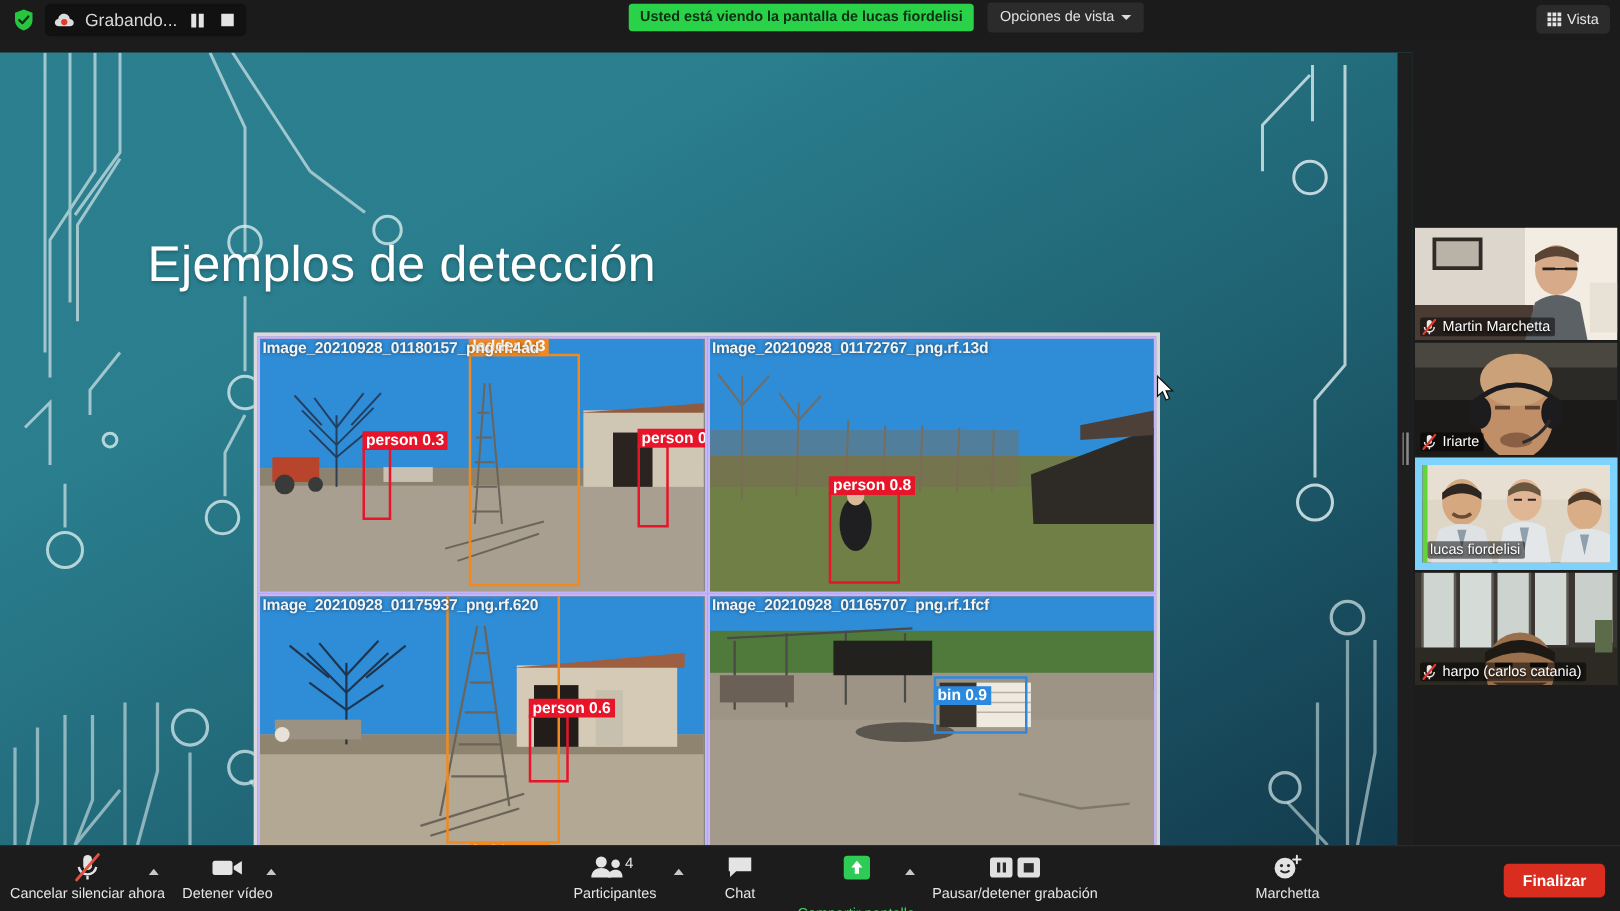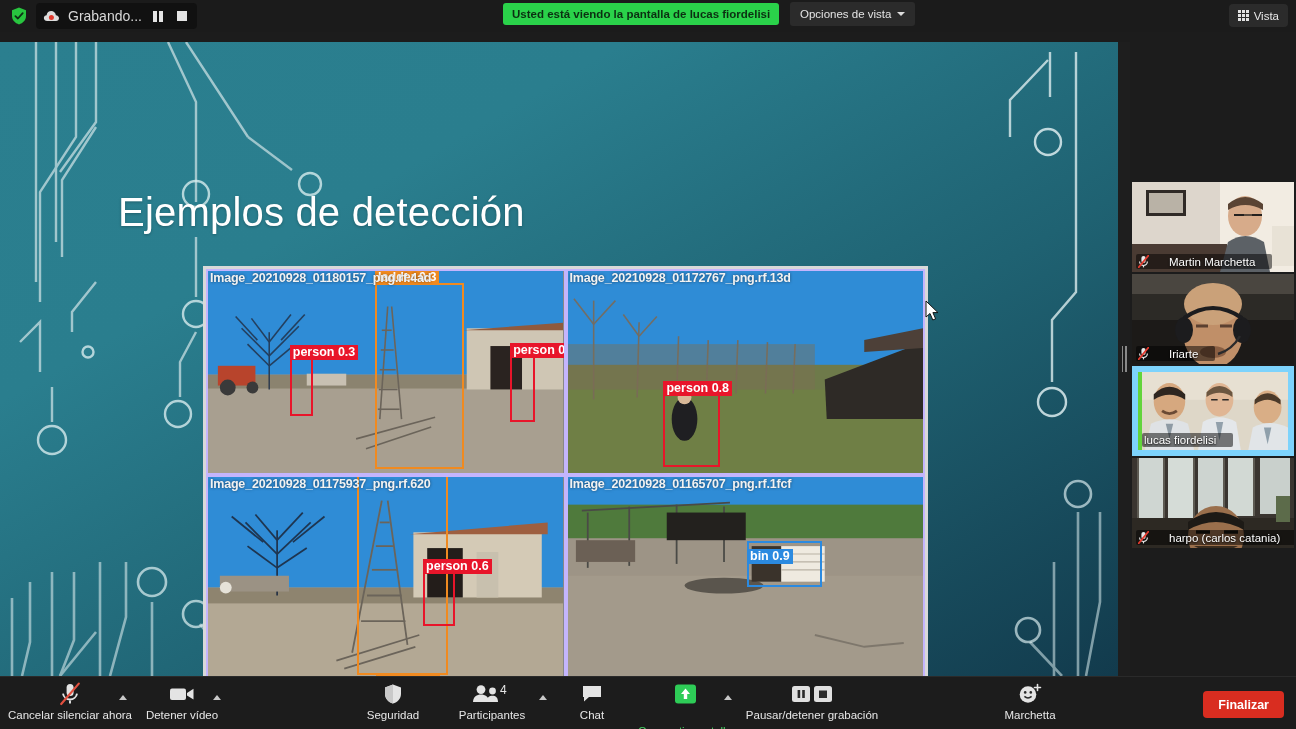--- a/index.html
+++ b/index.html
@@ -106,22 +106,22 @@
   
   .thumbs { position: absolute; left: 1130px; top: 42px; width: 166px; height: 634px; background:#1c1c1c; }
   .thumb {
     position: absolute; left: 2px; width: 162px; height: 90px;
     overflow: hidden; background: #2a2a2a;
   }
   .thumb.active { border: 6px solid #7dd3fc; }
   .thumb .tface { position: absolute; inset: 0; }
   .tname {
     position: absolute; left: 4px; bottom: 3px; z-index: 9;
-    display: flex; align-items: center; gap: 20px;
-    background: rgba(0,0,0,.5); padding: 1px 17px 1px 2px; border-radius: 2px;
+    display: flex; align-items: center; gap: 5px;
+    background: rgba(0,0,0,.5); padding: 1px 4px 1px 2px; border-radius: 2px;
   }
   .tname span { color:#fff; font-size: 11.5px; white-space: nowrap; text-shadow:0 1px 2px #000; }
   .mic-muted { width: 11px; height: 13px; flex:0 0 auto; }
   .audio-bar { position:absolute; left:0; top:0; width:4px; height:100%; background:#63d43b; z-index:8; }
 
   
   .bottombar {
     position: absolute; left: 0; top: 676px; width: 1296px; height: 53px;
     background: #1c1c1c; border-top: 1px solid #2a2a2a;
   }
@@ -593,29 +593,20 @@
           <rect x="1" y="3.5" width="16" height="11.5" rx="2" fill="#e4e4e4"></rect>
           <polygon points="18,8 24.5,3.8 24.5,14.6 18,10.6" fill="#e4e4e4"></polygon>
         </svg>
       </span>
       <span class="bb-lbl">Detener vídeo</span>
     </div>
     <div class="caret" style="left:211px;">
         <span class="chev-u"></span>
       </div>
 
-    <div class="bb-item" style="left:333px; width:120px;">
-      <span class="bb-ico">
-        <svg width="20" height="22" viewBox="0 0 20 22">
-          <path d="M10 1.5 L18 4.4 V11 C18 15.8 14.5 19.2 10 20.6 C5.5 19.2 2 15.8 2 11 V4.4 Z" fill="#e4e4e4"></path>
-          <path d="M10 1.5 L10 20.6 C5.5 19.2 2 15.8 2 11 V4.4 Z" fill="#c9c9c9"></path>
-        </svg>
-      </span>
-      <span class="bb-lbl">Seguridad</span>
-    </div>
 
     <div class="bb-item" style="left:432px; width:120px;">
       <span class="bb-ico">
         <svg width="42" height="20" viewBox="0 0 42 20">
           <circle cx="10" cy="5.6" r="4.4" fill="#e4e4e4"></circle>
           <path d="M2 18 C2 12.6 6 10.4 10 10.4 C14 10.4 18 12.6 18 18 Z" fill="#e4e4e4"></path>
           <circle cx="21.5" cy="7" r="3.4" fill="#e4e4e4"></circle>
           <path d="M15.5 18 C15.5 13.6 18.3 11.8 21.5 11.8 C24.7 11.8 27 13.6 27 18 Z" fill="#e4e4e4"></path>
           <text x="29" y="10" font-family="Liberation Sans, sans-serif" font-size="12" fill="#e4e4e4">4</text>
         </svg>

